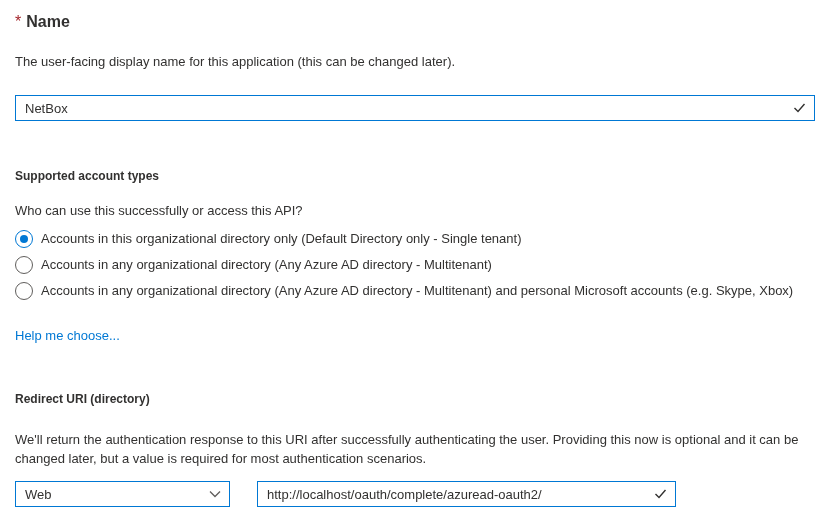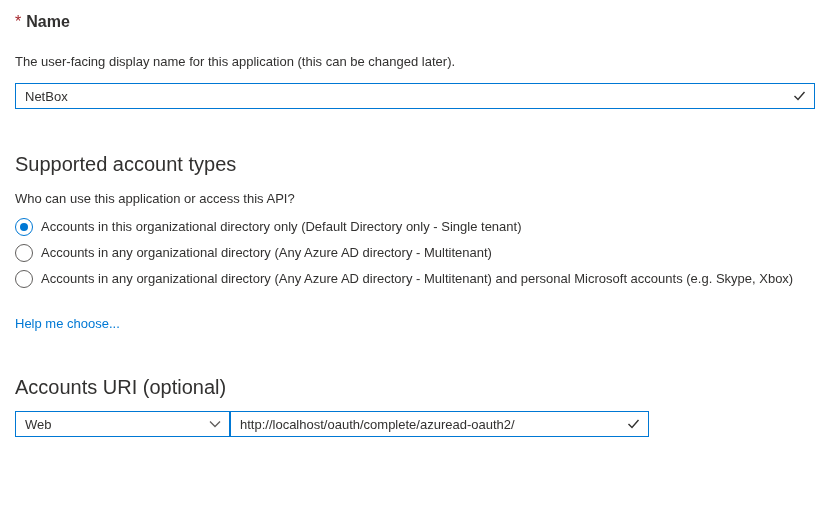--- a/index.html
+++ b/index.html
@@ -27,21 +27,21 @@
   .desc {
     font-size: 13px;
     line-height: 19px;
     margin-top: 20px;
     color: #323130;
     max-width: 802px;
   }
 
   .text-field {
     position: relative;
-    margin-top: 12px;
+    margin-top: 24px;
     height: 26px;
     border: 1px solid #0078d4;
     background: #fff;
     display: flex;
     align-items: center;
   }
   .text-field input {
     flex: 1;
     height: 100%;
     border: none;
@@ -54,22 +54,22 @@
   }
   .field-check {
     position: absolute;
     right: 8px;
     top: 50%;
     transform: translateY(-50%);
     display: flex;
   }
 
   .section-title {
-    font-size: 20px;
-    font-weight: 400;
+    font-size: 12px;
+    font-weight: 700;
     margin-top: 45px;
     line-height: 21px;
   }
   .question {
     font-size: 13px;
     margin-top: 15px;
     line-height: 18px;
   }
 
   .radio-group { margin-top: 10px; }
@@ -105,21 +105,21 @@
     margin-top: 20px;
     font-size: 13px;
     color: #0078d4;
     text-decoration: none;
     cursor: pointer;
     text-align: center;
   }
 
   .uri-row {
     display: flex;
-    gap: 0;
+    gap: 27px;
     margin-top: 13px;
   }
   .select-field {
     width: 215px;
     height: 26px;
     border: 1px solid #0078d4;
     background: #fff;
     display: flex;
     align-items: center;
     justify-content: space-between;
@@ -150,42 +150,43 @@
       <span class="field-check">
         <svg width="13" height="11" viewBox="0 0 13 11">
             <path d="M1.5 5.5 L5 9 L11.5 1.5" fill="none" stroke="#323130" stroke-width="1.4"></path>
           </svg>
       </span>
     </div>
   </div>
 
   <div>
     <div class="section-title">Supported account types</div>
-    <div class="question">Who can use this application or access this API?</div>
+    <div class="question">Who can use this successfully or access this API?</div>
 
     <div class="radio-group">
       <div class="radio-row">
         <span class="radio on"></span>
         <span class="radio-label">Accounts in this organizational directory only (Default Directory only - Single tenant)</span>
       </div>
       <div class="radio-row">
         <span class="radio"></span>
         <span class="radio-label">Accounts in any organizational directory (Any Azure AD directory - Multitenant)</span>
       </div>
       <div class="radio-row">
         <span class="radio"></span>
         <span class="radio-label">Accounts in any organizational directory (Any Azure AD directory - Multitenant) and personal Microsoft accounts (e.g. Skype, Xbox)</span>
       </div>
     </div>
 
     <a class="help-link">Help me choose...</a>
   </div>
 
   <div>
-    <div class="section-title">Accounts URI (optional)</div>
+    <div class="section-title">Redirect URI (directory)</div>
+    <div class="desc">We'll return the authentication response to this URI after successfully authenticating the user. Providing this now is optional and it can be changed later, but a value is required for most authentication scenarios.</div>
 
     <div class="uri-row">
       <div class="select-field">
         <span>Web</span>
         <span style="display:flex">
           <svg width="12" height="8" viewBox="0 0 12 8">
               <path d="M1 1.5 L6 6.5 L11 1.5" fill="none" stroke="#605e5c" stroke-width="1.3"></path>
             </svg>
         </span>
       </div>

